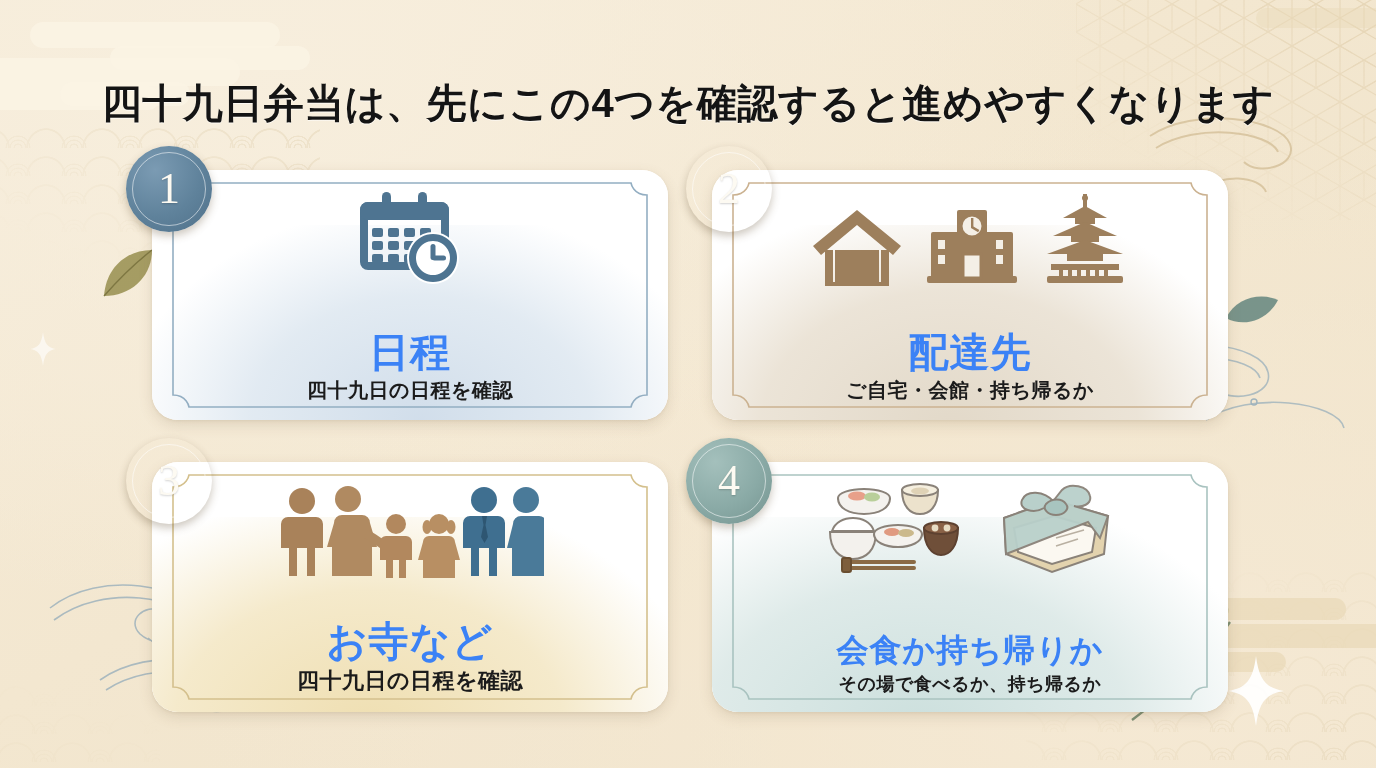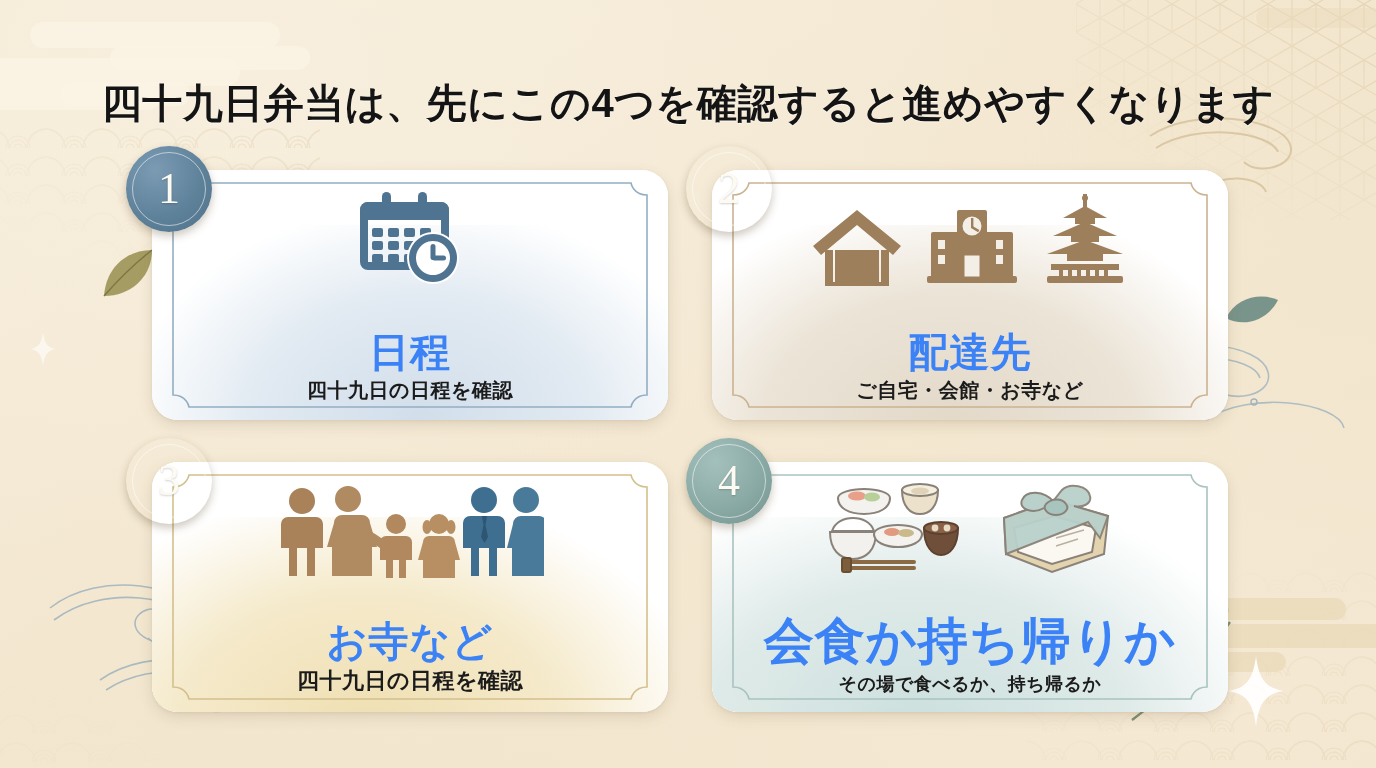--- a/index.html
+++ b/index.html
@@ -77,21 +77,21 @@
     font-size:44px;color:#fdfaf2;line-height:1;
     box-shadow:0 4px 9px rgba(90,70,40,.30);
     z-index:4;
   }
   .badge::after{content:"";position:absolute;inset:6px;border-radius:50%;border:1.5px solid rgba(255,255,255,.55);}
   .badge span{position:relative;z-index:2;text-shadow:0 1px 2px rgba(0,0,0,.18);}
   .icons{position:absolute;left:0;right:0;top:16px;height:100px;display:flex;align-items:flex-end;justify-content:center;gap:14px;z-index:3;}
   .ctext{position:absolute;left:0;right:0;bottom:16px;text-align:center;z-index:3;}
   .ctitle{font-size:40px;font-weight:700;color:#3b82f6;line-height:1.06;letter-spacing:1px;}
   .csub{font-size:20px;font-weight:700;color:#1b1b1b;margin-top:4px;letter-spacing:.5px;}
-  .card4 .ctitle{font-size:50px;}
+  .card4 .ctitle{font-size:32px;}
   .card4 .csub{font-size:18px;}
   .card3 .csub{font-size:22px;}
   .sparkle{position:absolute;pointer-events:none;}
 </style>
 </head>
 <body>
 
 <div id="stage">
 
   <div class="bg">
@@ -283,21 +283,21 @@
               <rect x="36" y="76" width="4" height="7"></rect>
               <rect x="45" y="76" width="4" height="7"></rect>
               <rect x="54" y="76" width="4" height="7"></rect>
               <rect x="63" y="76" width="4" height="7"></rect>
             </g>
           </g>
         </svg>
       </div>
       <div class="ctext">
         <div class="ctitle">配達先</div>
-        <div class="csub">ご自宅・会館・お寺など</div>
+        <div class="csub">ご自宅・会館・持ち帰るか</div>
       </div>
     </div>
 
     <div class="card card3" style="left:0;top:292px;">
       <div class="clip">
         <div class="wash" style="background:radial-gradient(ellipse at 42% 108%, #ecd9a4 0%, #f3e6c2 46%, rgba(250,244,230,0) 80%);"></div>
         <svg class="inner-frame" viewBox="0 0 494 228" preserveAspectRatio="none">
           <path d="M26 2 H468 C468 2 470 14 484 14 V214 C470 214 468 226 468 226 H26 C26 226 24 214 10 214 V14 C24 14 26 2 26 2 Z" fill="none" stroke="#d4c08d" stroke-width="1.6"></path>
         </svg>
       </div>

